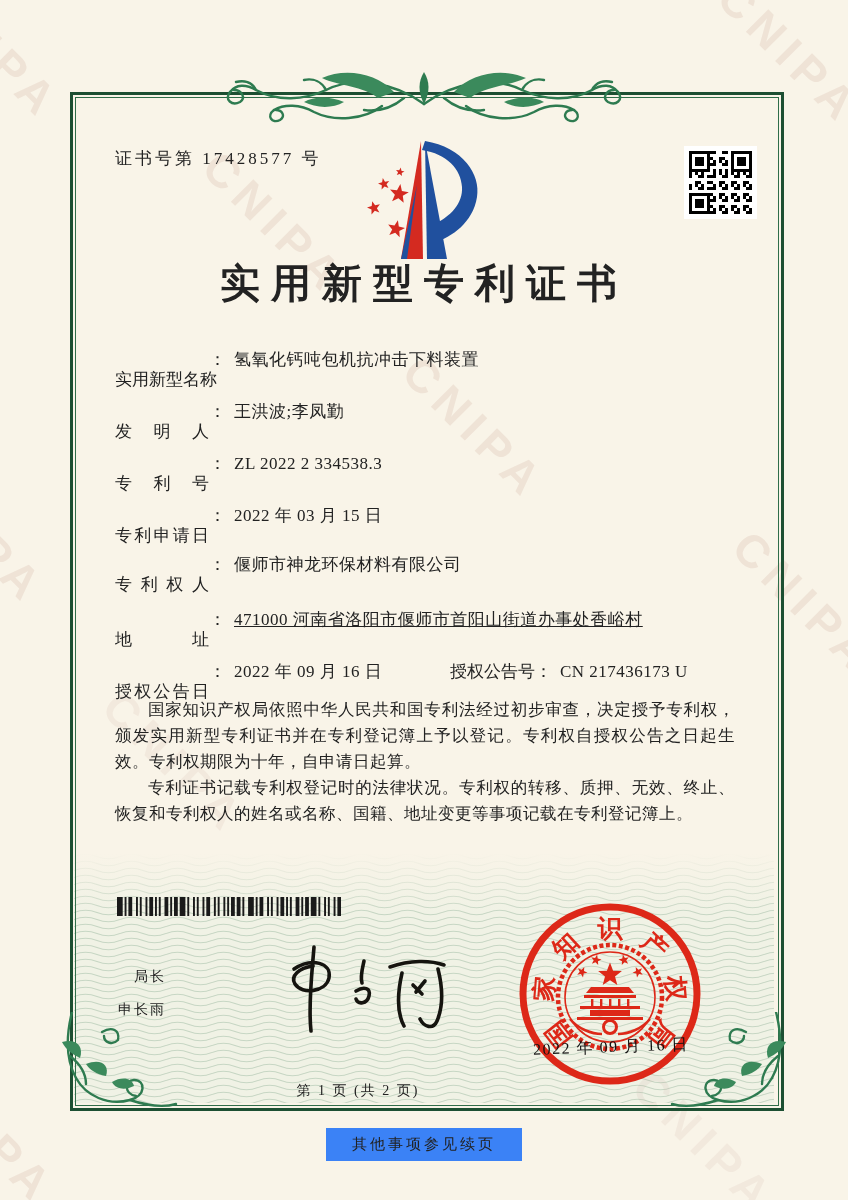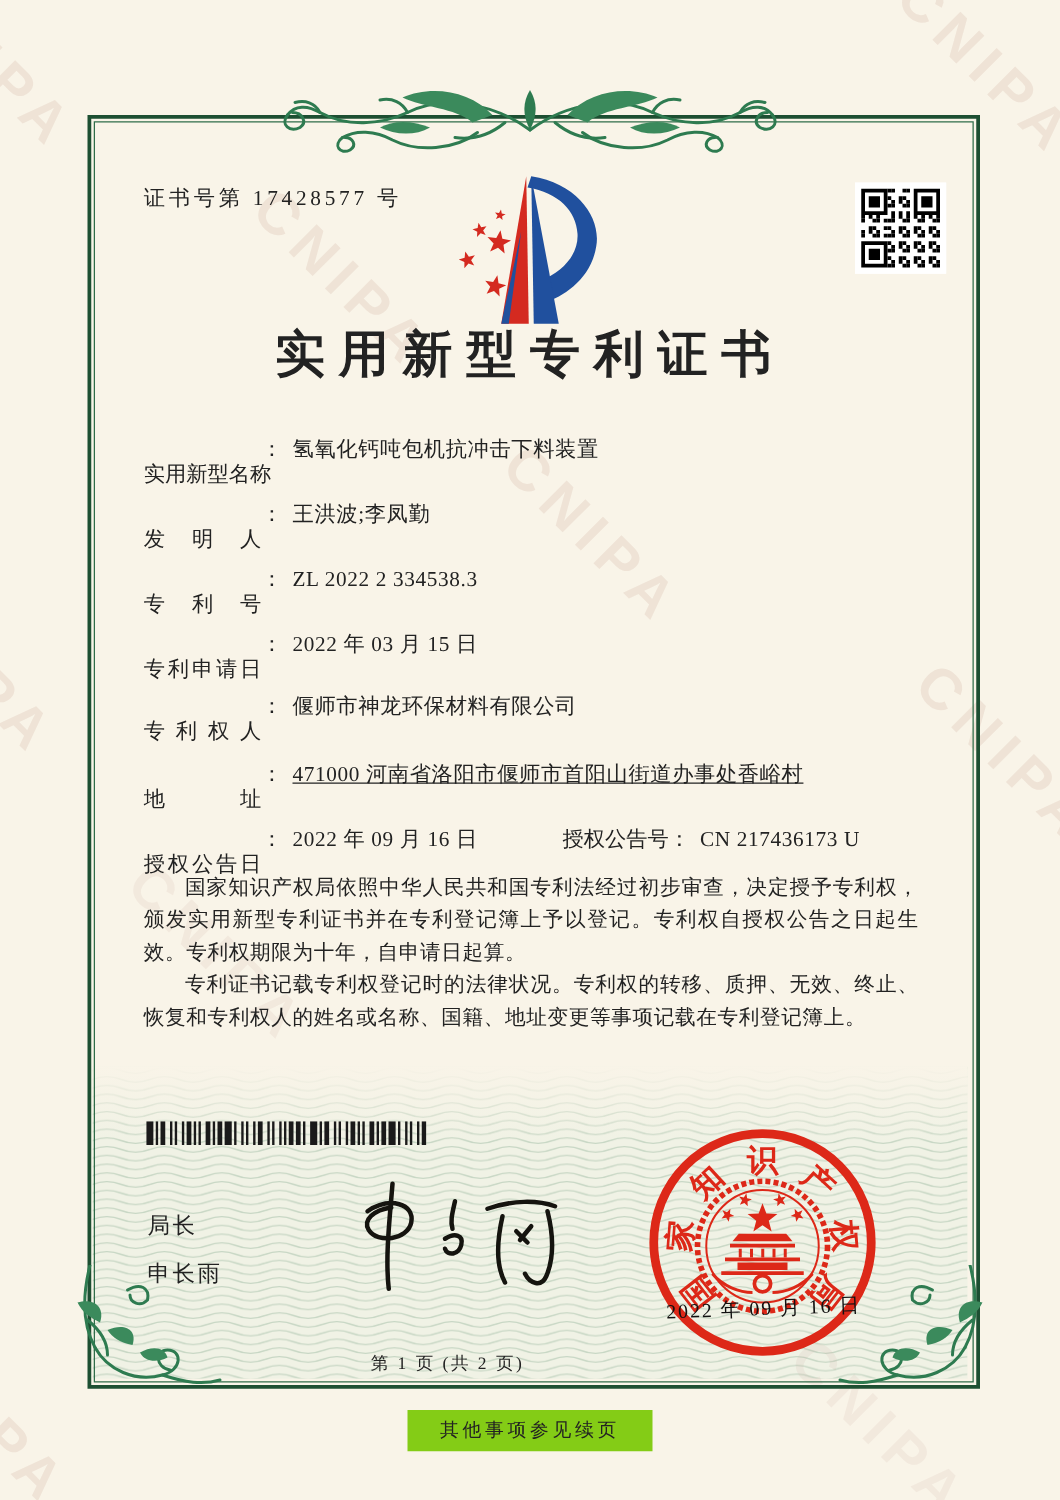--- a/index.html
+++ b/index.html
@@ -43,35 +43,35 @@
   .f-pair2{position:absolute;left:335px;top:0;white-space:nowrap;}
 
   
   .paras{position:absolute;left:115px;top:697px;width:620px;z-index:3;
          font-size:16.5px;line-height:26px;text-align:justify;}
   .paras p{margin:0;text-indent:2em;letter-spacing:.5px;}
 
   
   .barcode{position:absolute;left:117px;top:897px;z-index:3;}
   .signer{position:absolute;left:118px;top:968px;z-index:3;
-          font-family:"Liberation Sans","DejaVu Sans",sans-serif;font-size:18px;font-weight:500;}
+          font-family:"Liberation Sans","DejaVu Sans",sans-serif;font-size:14px;font-weight:500;text-align:right;}
   .signer div{margin-bottom:15px;letter-spacing:2px;}
   .signature{position:absolute;left:252px;top:933px;z-index:3;}
 
   .seal{position:absolute;left:517px;top:901px;width:186px;height:186px;z-index:6;}
   .seal svg{position:absolute;left:0;top:0;}
   .seal-char{position:absolute;left:50%;top:50%;font-size:25px;font-weight:700;color:#dd2818;
              font-family:"Liberation Sans","DejaVu Sans",sans-serif;}
   .seal-date{position:absolute;left:516px;top:1037px;width:190px;text-align:center;
              font-size:16px;letter-spacing:1.5px;color:#111;z-index:7;transform:rotate(-2deg);}
 
   .page-footer{position:absolute;left:0;top:1082px;width:716px;text-align:center;
                font-size:14px;letter-spacing:2px;z-index:3;}
   .cont-note{position:absolute;left:50%;top:1128px;transform:translateX(-50%);
-             background:#84cc16;padding:7px 26px;font-size:15px;letter-spacing:3px;z-index:3;}
+             background:#3b82f6;padding:7px 26px;font-size:15px;letter-spacing:3px;z-index:3;}
 </style>
 </head>
 <body>
 
 <div id="page">
 
   <div id="wm-layer">
       <div class="wm" style="left: -55px; top: -35px;">CNIPA</div>
       <div class="wm" style="left: 230px; top: 140px;">CNIPA</div>
       <div class="wm" style="left: 745px; top: -30px;">CNIPA</div>

